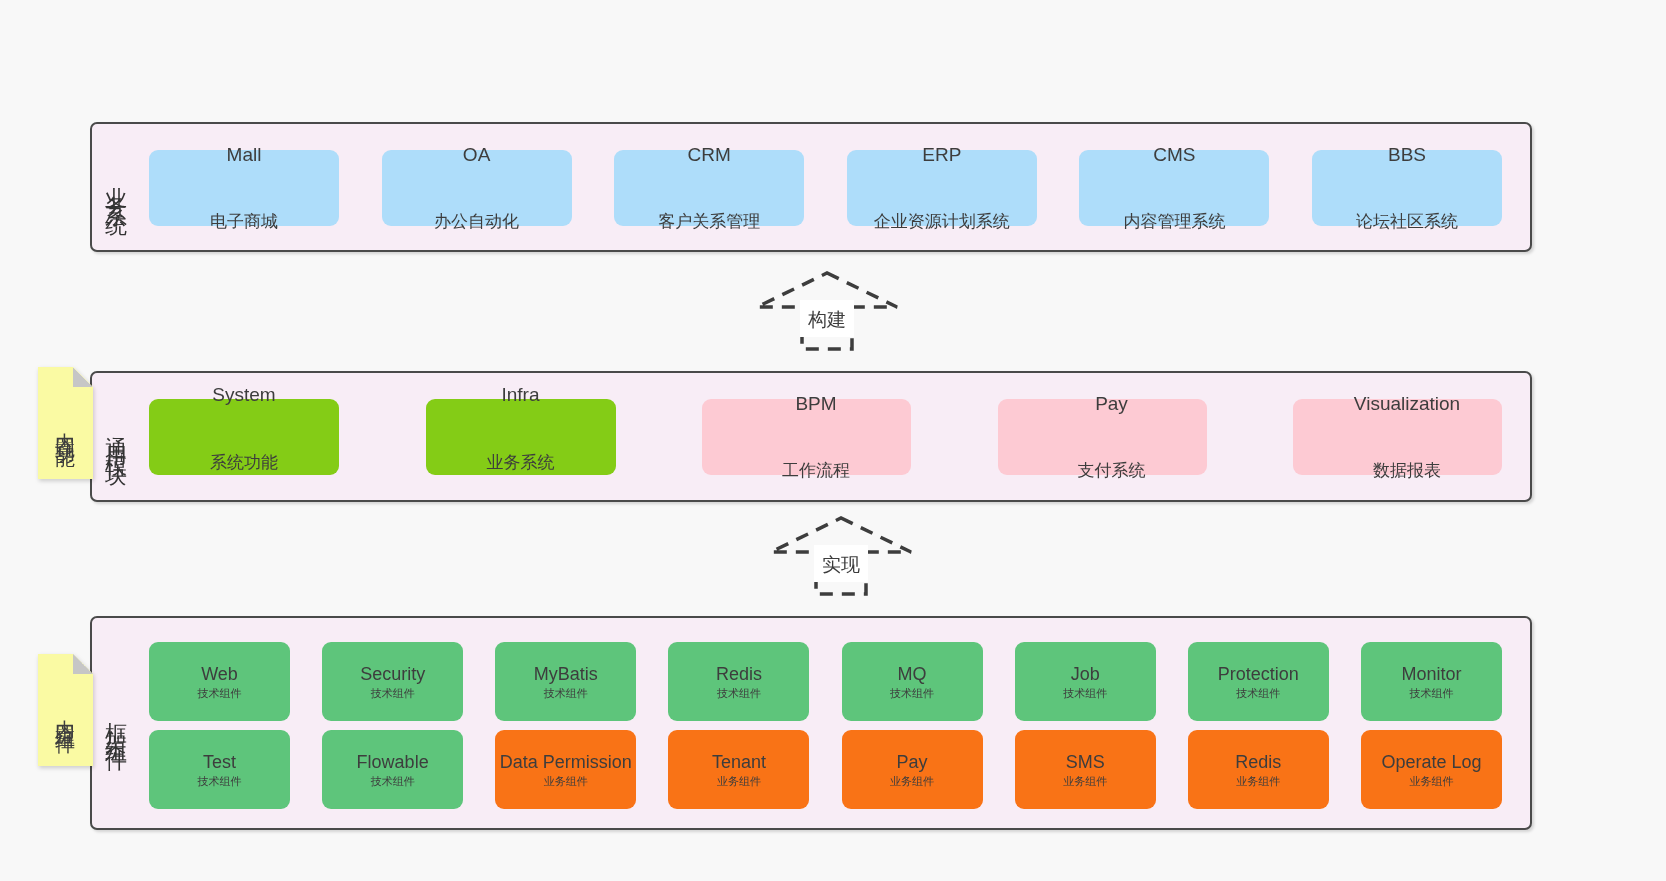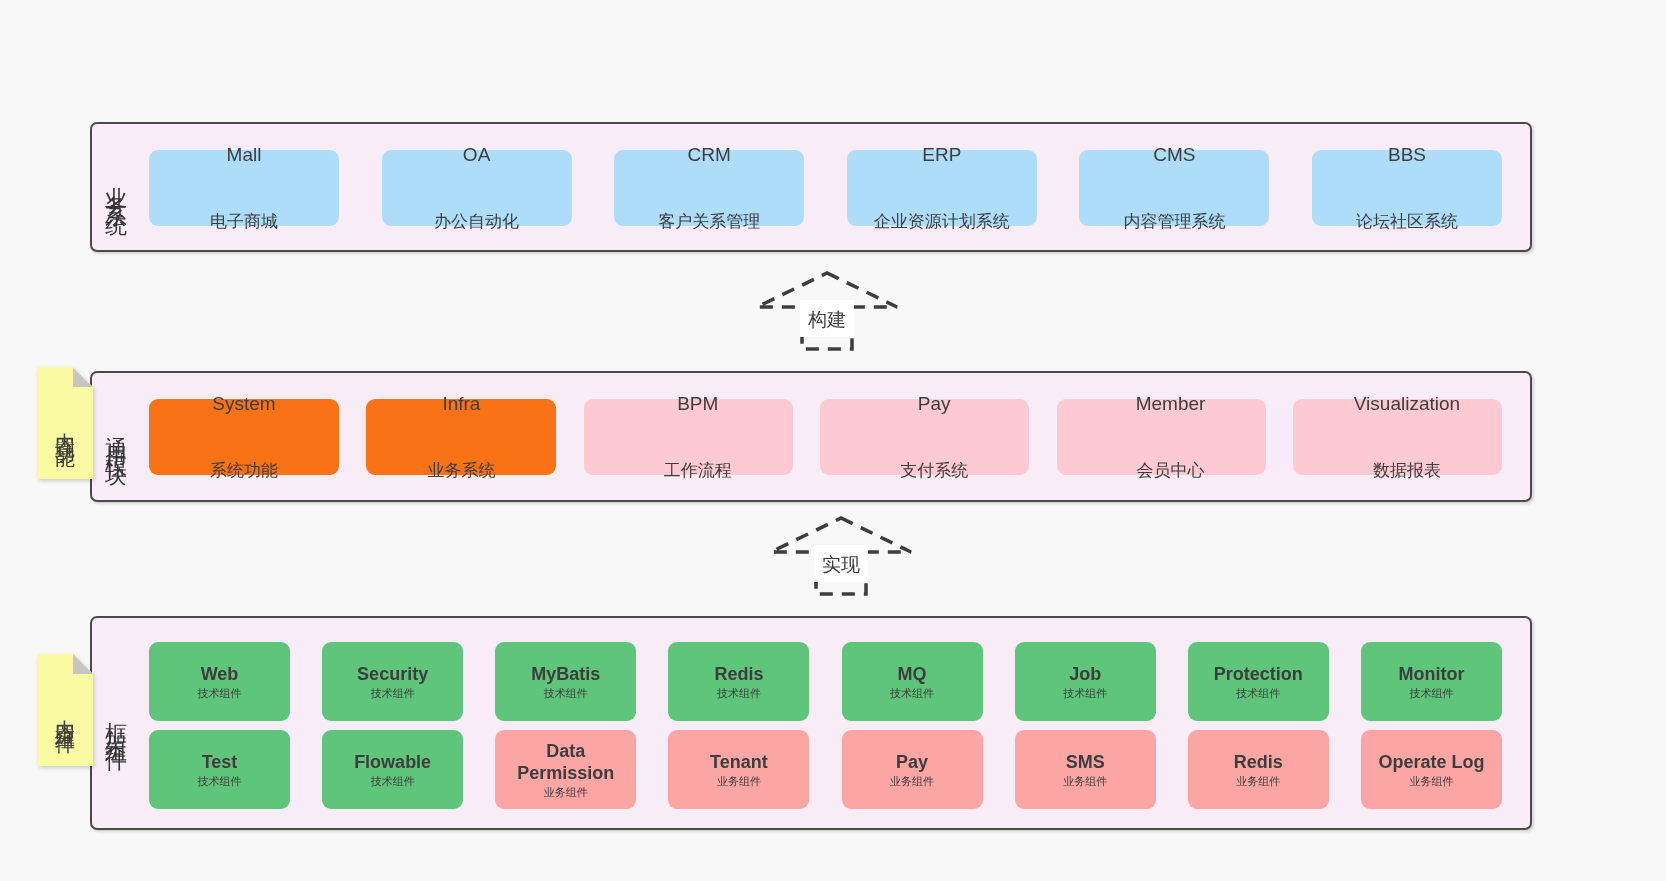--- a/index.html
+++ b/index.html
@@ -43,28 +43,28 @@
   .box {
     border-radius:9px;
     display:flex; flex-direction:column;
     align-items:center; justify-content:center;
     text-align:center;
   }
   .box-lg { width:190px; height:76px;gap:44px; }
   .box-sm { width:141px; height:79px; }
   .box-lg .box-name { font-size:19px; line-height:1.35; }
   .box-lg .box-desc { font-size:17px; line-height:1.35; }
-  .box-sm .box-name { font-size:18px; line-height:1.25;font-weight:bold; }
+  .box-sm .box-name { font-size:18px; line-height:1.25; }
   .box-sm .box-desc { font-size:11px; line-height:1.3; }
 
   .blue       { background:#aeddfa; }
-  .red        { background:#f97316; }
+  .red        { background:#84cc16;justify-content:flex-end; }
   .pink       { background:#fdcad3;padding-left:19px; }
   .green      { background:#5ec57b; }
-  .lightgreen { background:#fca5a5; }
+  .lightgreen { background:#f97316; }
 
   
   .note {
     position:absolute; left:38px; width:55px; z-index:5;
     background:#fafaa3;
     clip-path:polygon(0 0, calc(100% - 20px) 0, 100% 20px, 100% 100%, 0 100%);
     display:flex; align-items:center; justify-content:center;
   }
   .note-wrap { position:absolute; left:0; top:0; filter:drop-shadow(1px 2px 2px rgba(0,0,0,0.18)); width:1666px; height:881px; pointer-events:none; }
   #note-features   { top:367px; height:112px; }
@@ -147,24 +147,20 @@
     </div>
     <div class="box box-lg pink">
       <div class="box-name">BPM</div>
       <div class="box-desc">工作流程</div>
     </div>
     <div class="box box-lg pink">
       <div class="box-name">Pay</div>
       <div class="box-desc">支付系统</div>
     </div>
     <div class="box box-lg pink">
-      <div class="box-name">Member</div>
-      <div class="box-desc">会员中心</div>
-    </div>
-    <div class="box box-lg pink">
       <div class="box-name">Visualization</div>
       <div class="box-desc">数据报表</div>
     </div>
   </div>
 </div>
 
 <svg class="arrow" id="arrow2" viewBox="0 0 146 82">
   <path d="M73 3 L143 37 L98 37 L98 79 L48 79 L48 37 L3 37 Z"></path>
   <rect x="46" y="30" width="54" height="37"></rect>
   <text x="73" y="56">实现</text>

